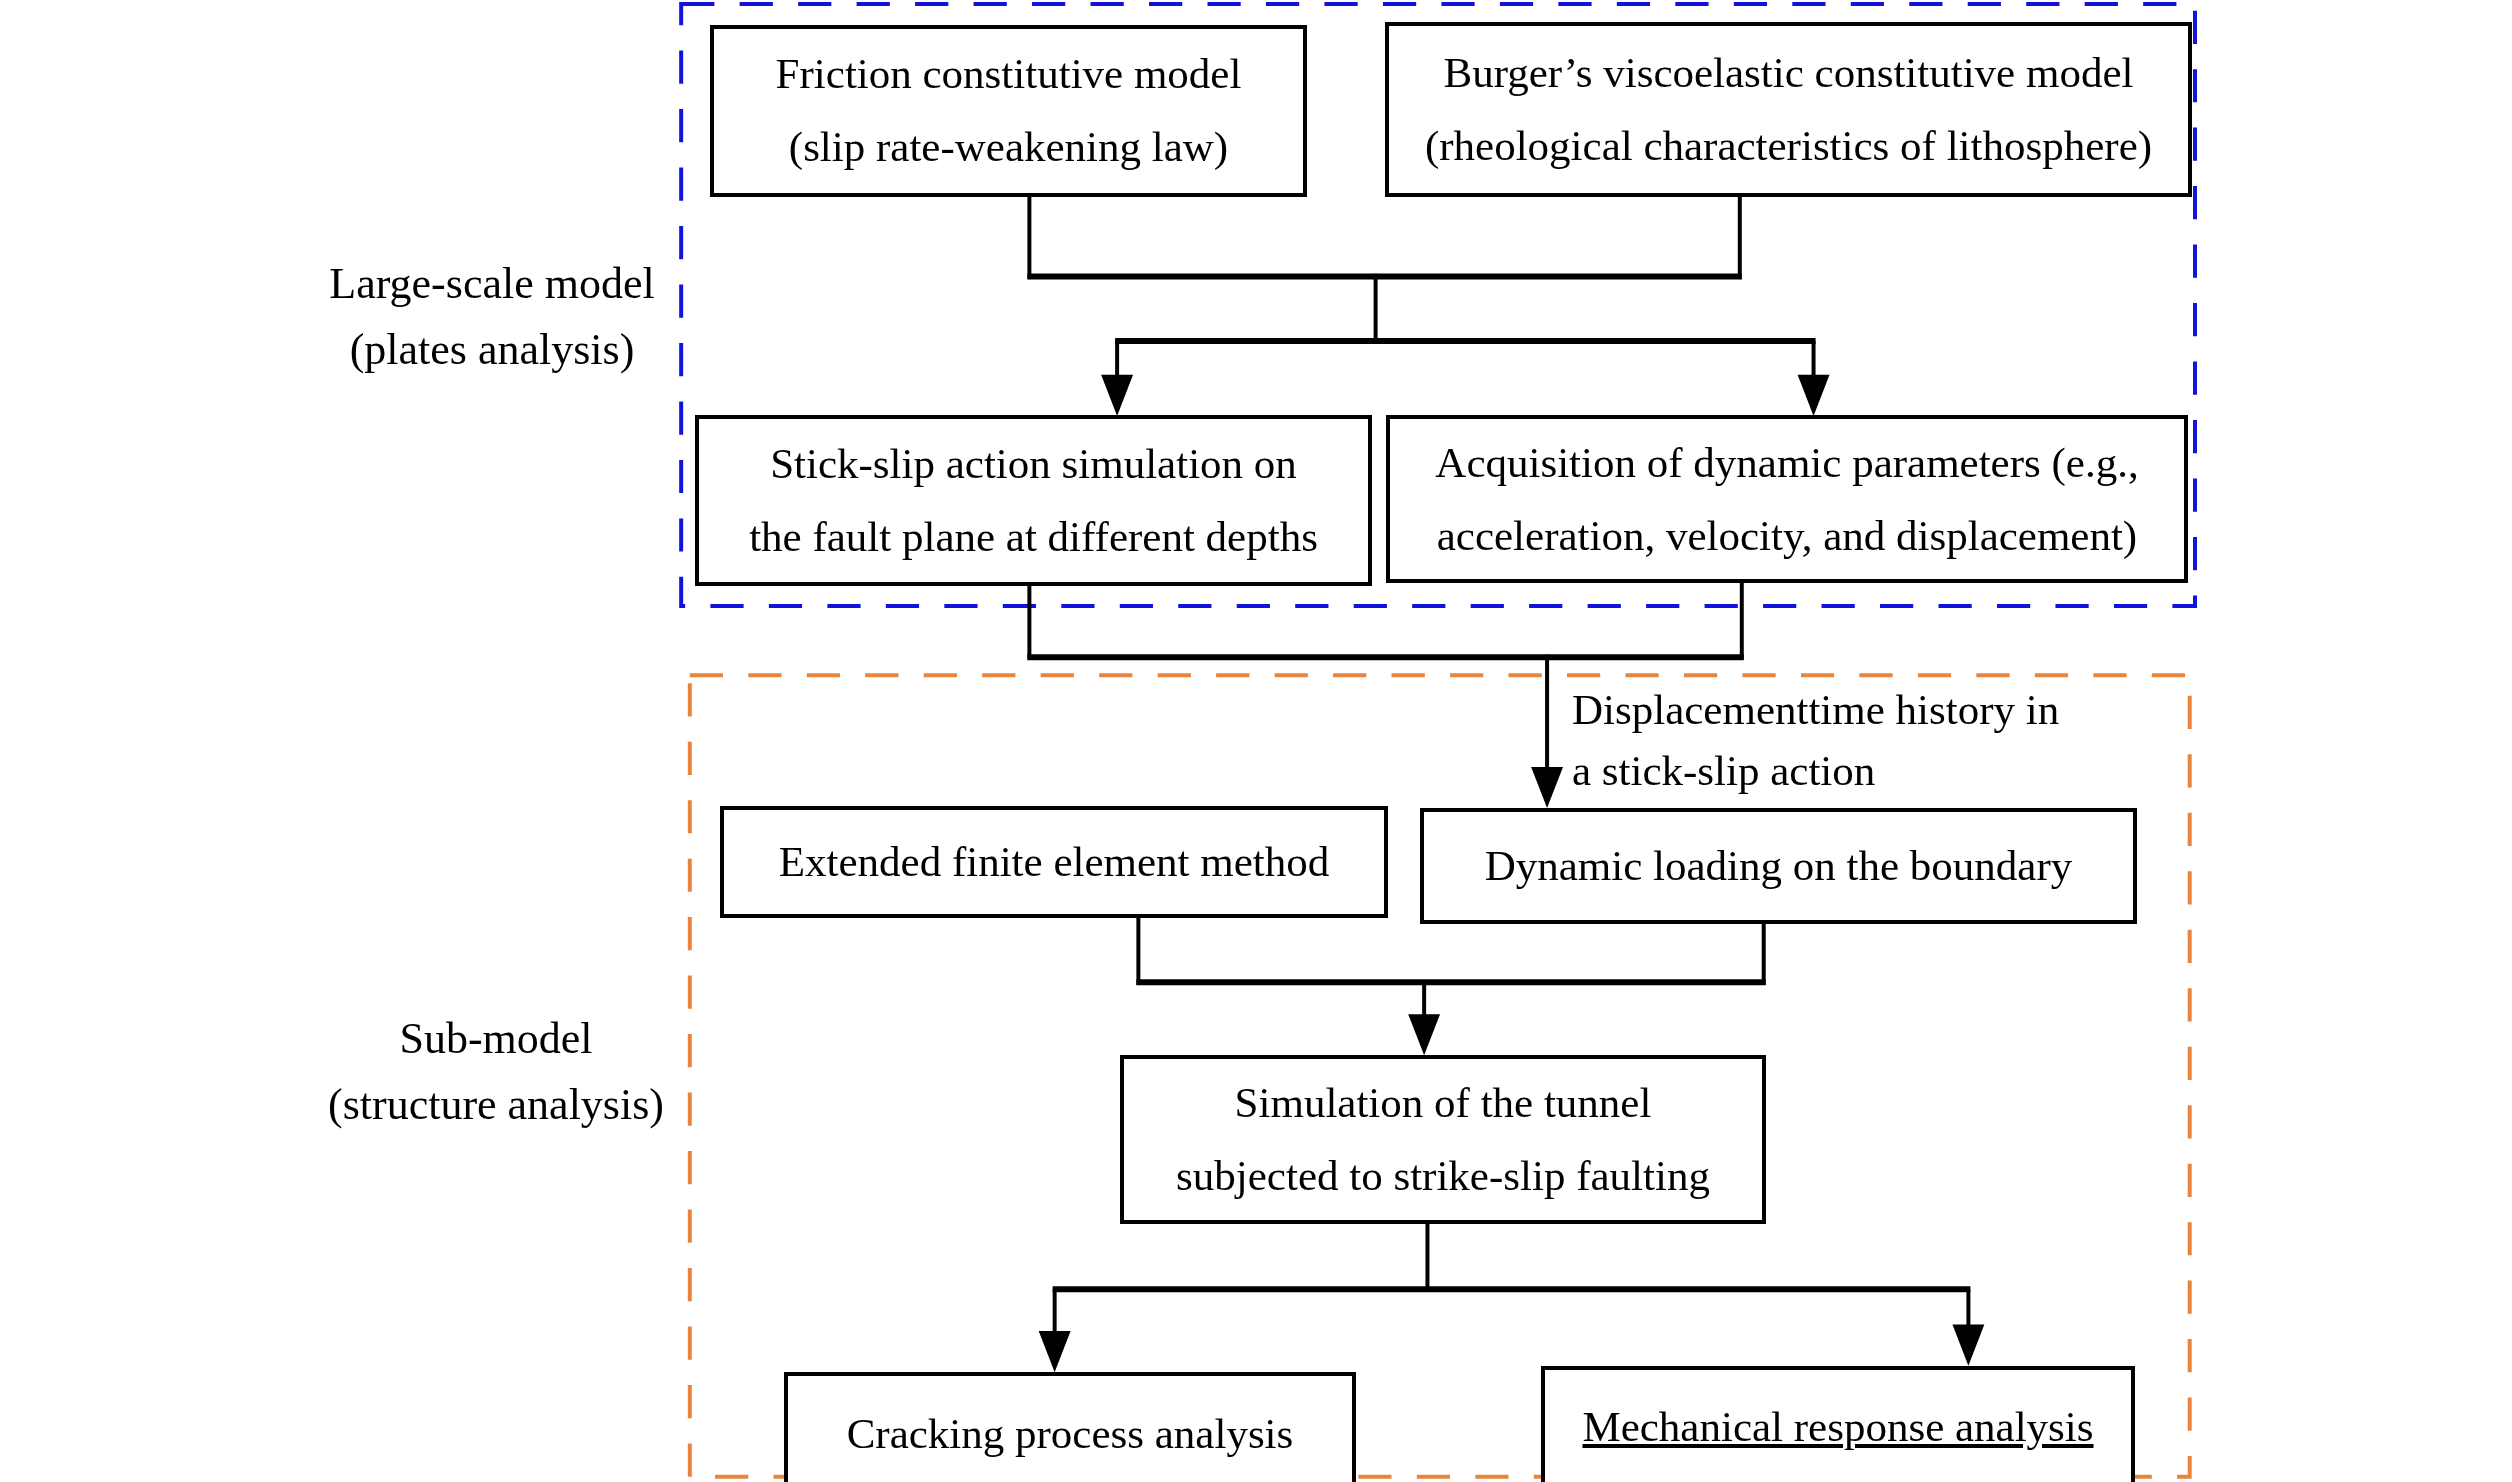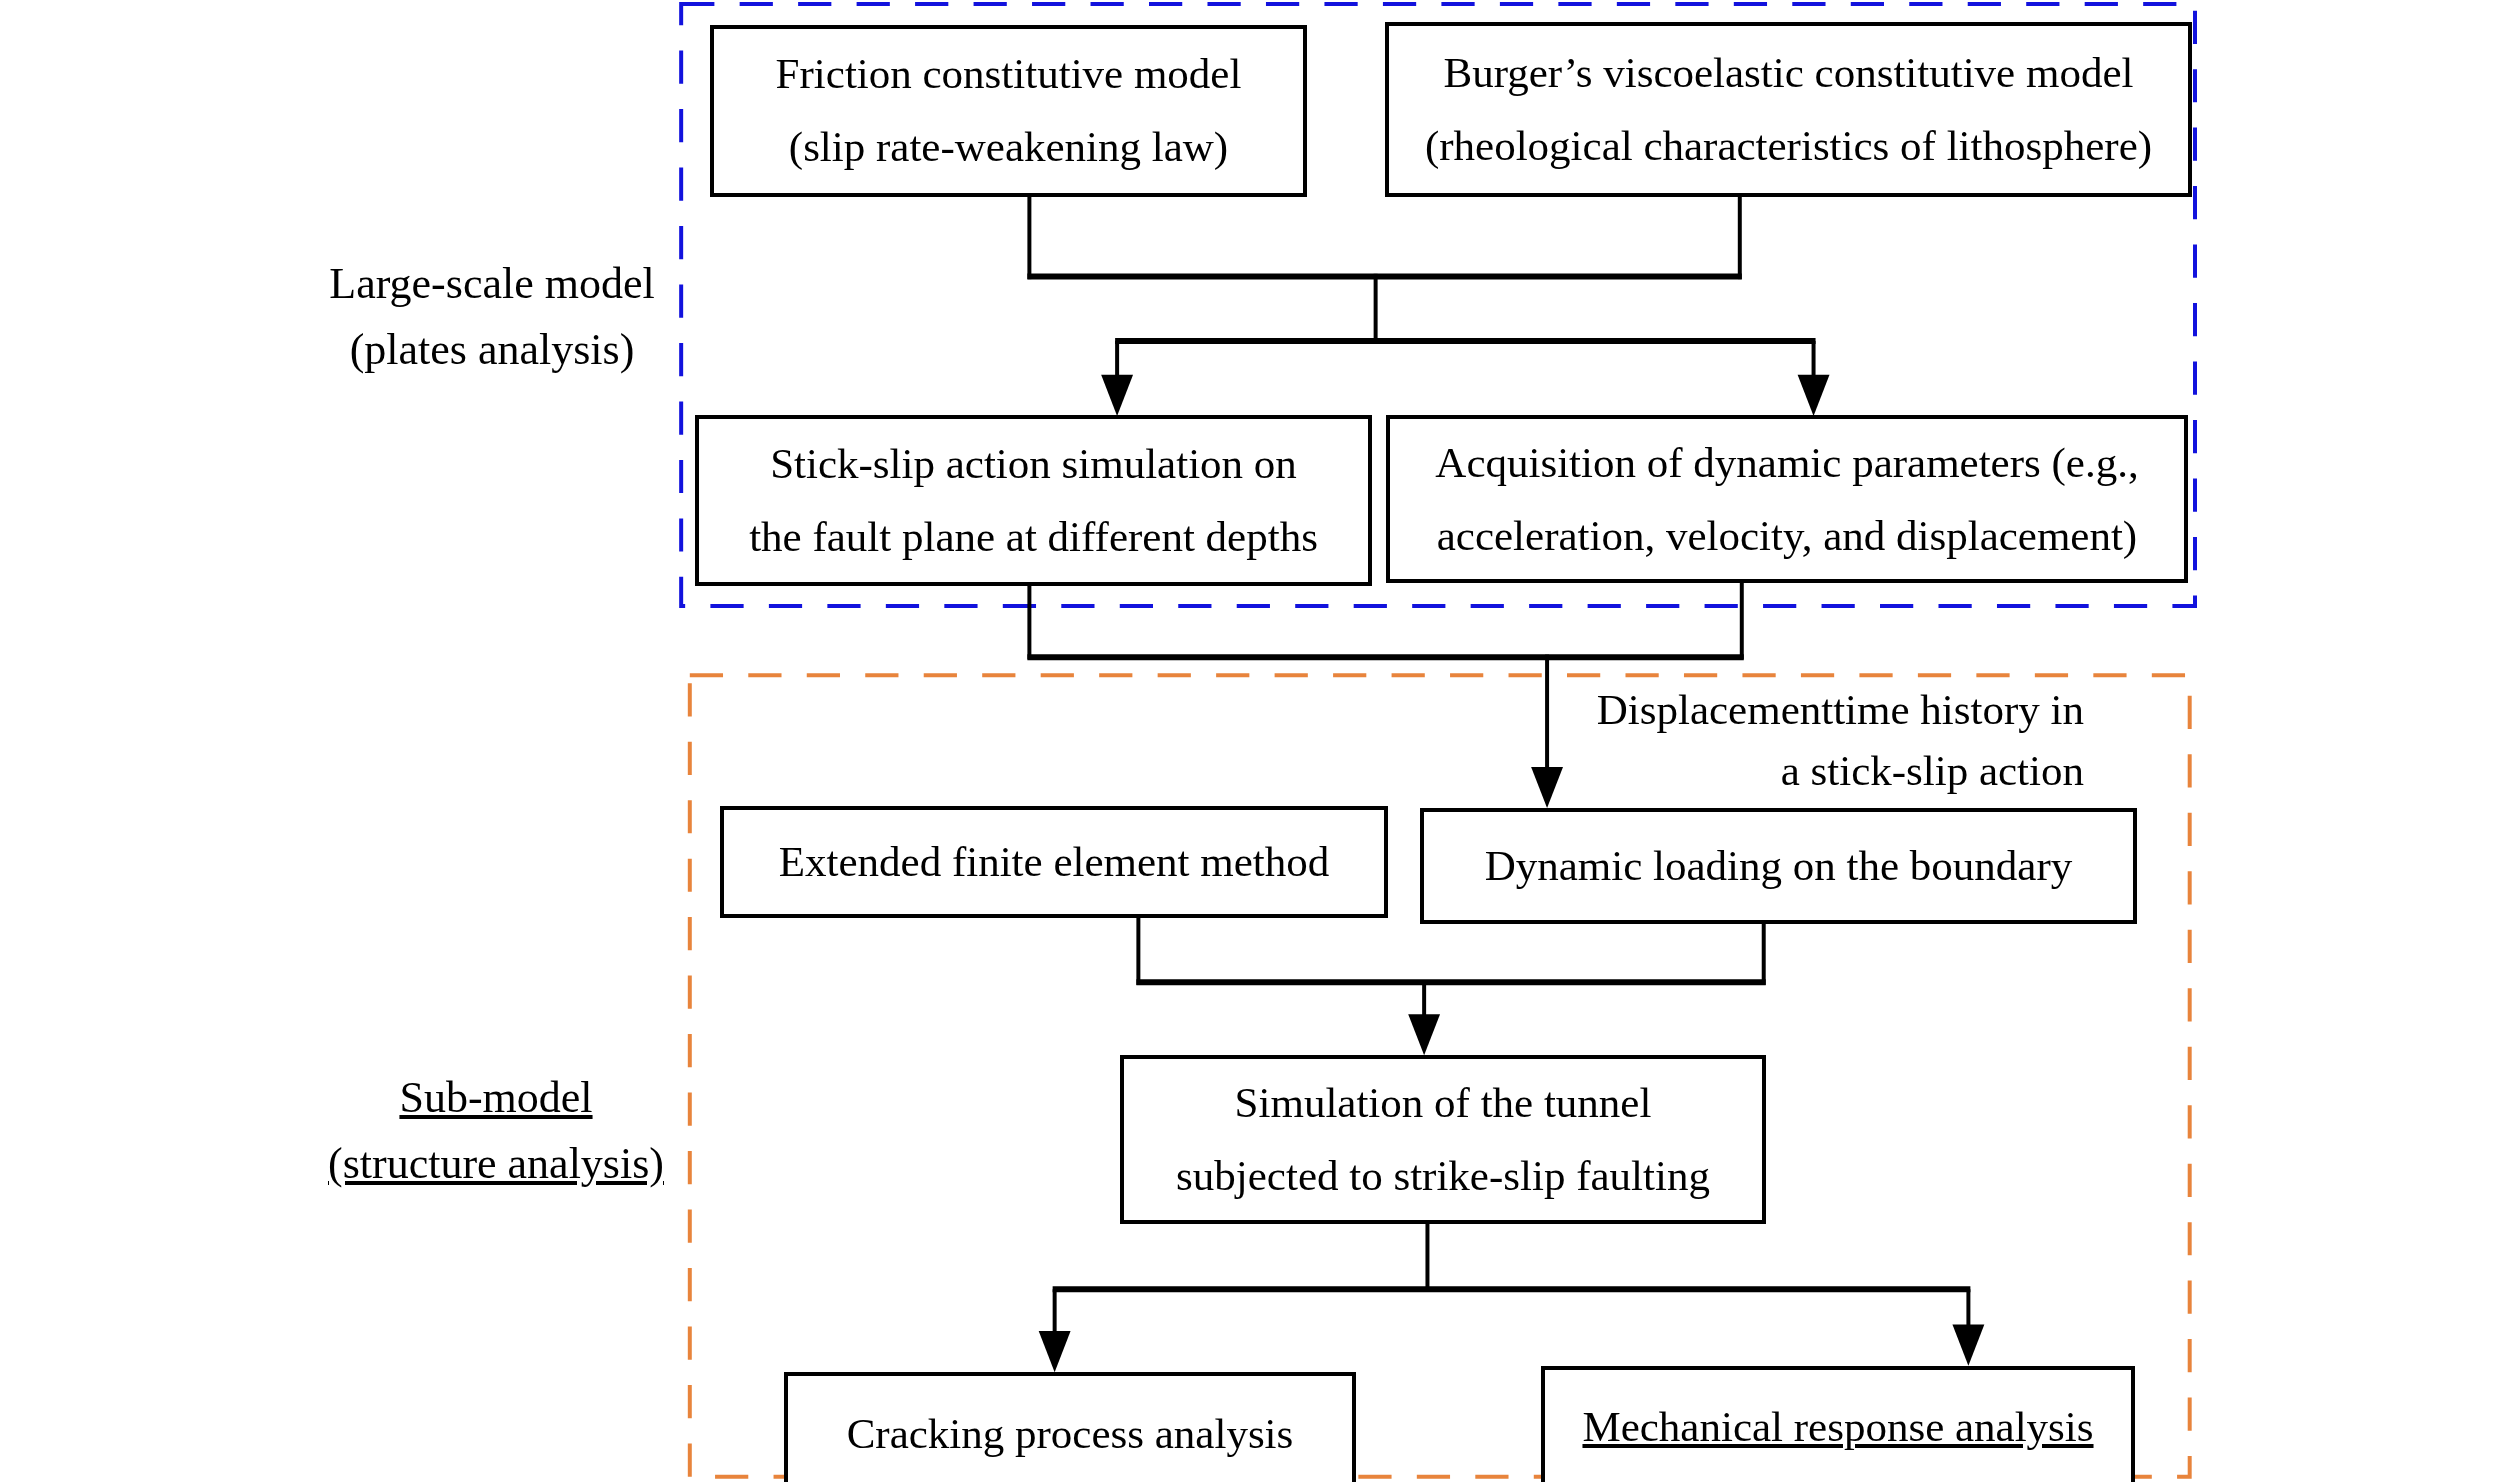--- a/index.html
+++ b/index.html
@@ -14,21 +14,21 @@
   .wires rect.region { fill:none; stroke-width:6; stroke-dasharray:50 38; }
   .box {
     position:absolute; box-sizing:border-box; border:4px solid #000; background:#ffffff;
     display:flex; flex-direction:column; align-items:center; justify-content:center;
     text-align:center; font-size:43px; line-height:66px; white-space:nowrap;gap:7px;
   }
   .side-label {
     position:absolute; text-align:center; font-size:44px; line-height:66px; white-space:nowrap;
   }
   .float-label {
-    position:absolute; text-align:right; font-size:43px; line-height:61px; white-space:nowrap;
+    position:absolute; text-align:left; font-size:43px; line-height:61px; white-space:nowrap;
   }
   .line { display:block; }
 </style>
 </head>
 <body>
 
 <div class="canvas">
 
   <svg class="wires" viewBox="0 0 3780 2230">
 
@@ -71,21 +71,21 @@
       <polygon points="1587,2065 1563,2003 1611,2003"></polygon>
       <polygon points="2962,2055 2938,1993 2986,1993"></polygon>
     </g>
   </svg>
 
   <div class="side-label" style="left:226px; top:251px; width:532px;">
     <span class="line">Large-scale model</span>
     <span class="line">(plates analysis)</span>
   </div>
 
-  <div class="side-label" style="left:230px; top:1065px; width:532px;text-decoration:underline;">
+  <div class="side-label" style="left:230px; top:1006px; width:532px;">
     <span class="line">Sub-model</span>
     <span class="line">(structure analysis)</span>
   </div>
 
   <div class="float-label" style="left:1572px; top:679px; width:512px;">
     <span class="line">Displacementtime history in</span>
     <span class="line">a stick-slip action</span>
   </div>
 
   <div class="box" style="left:710px; top:24.6px; width:597px; height:172px;">

